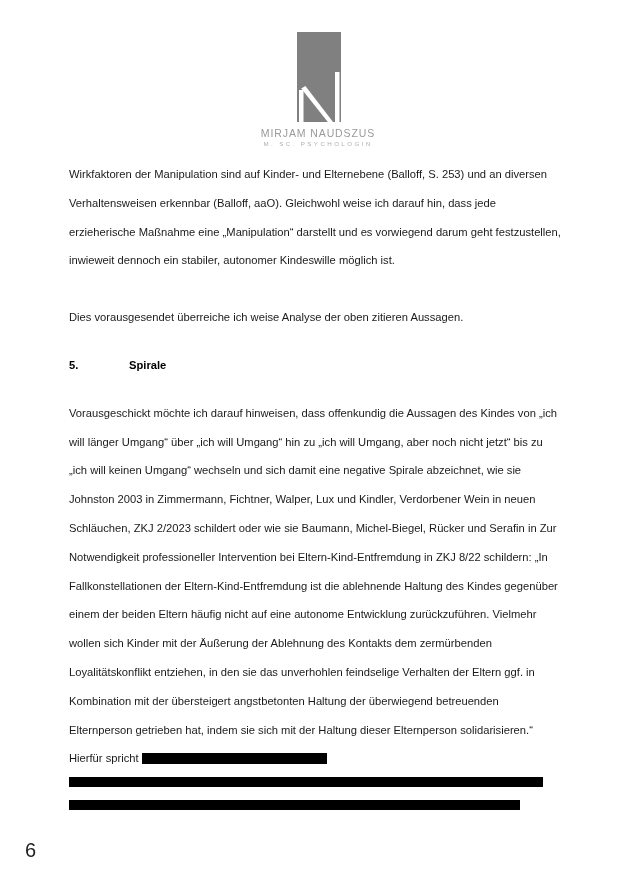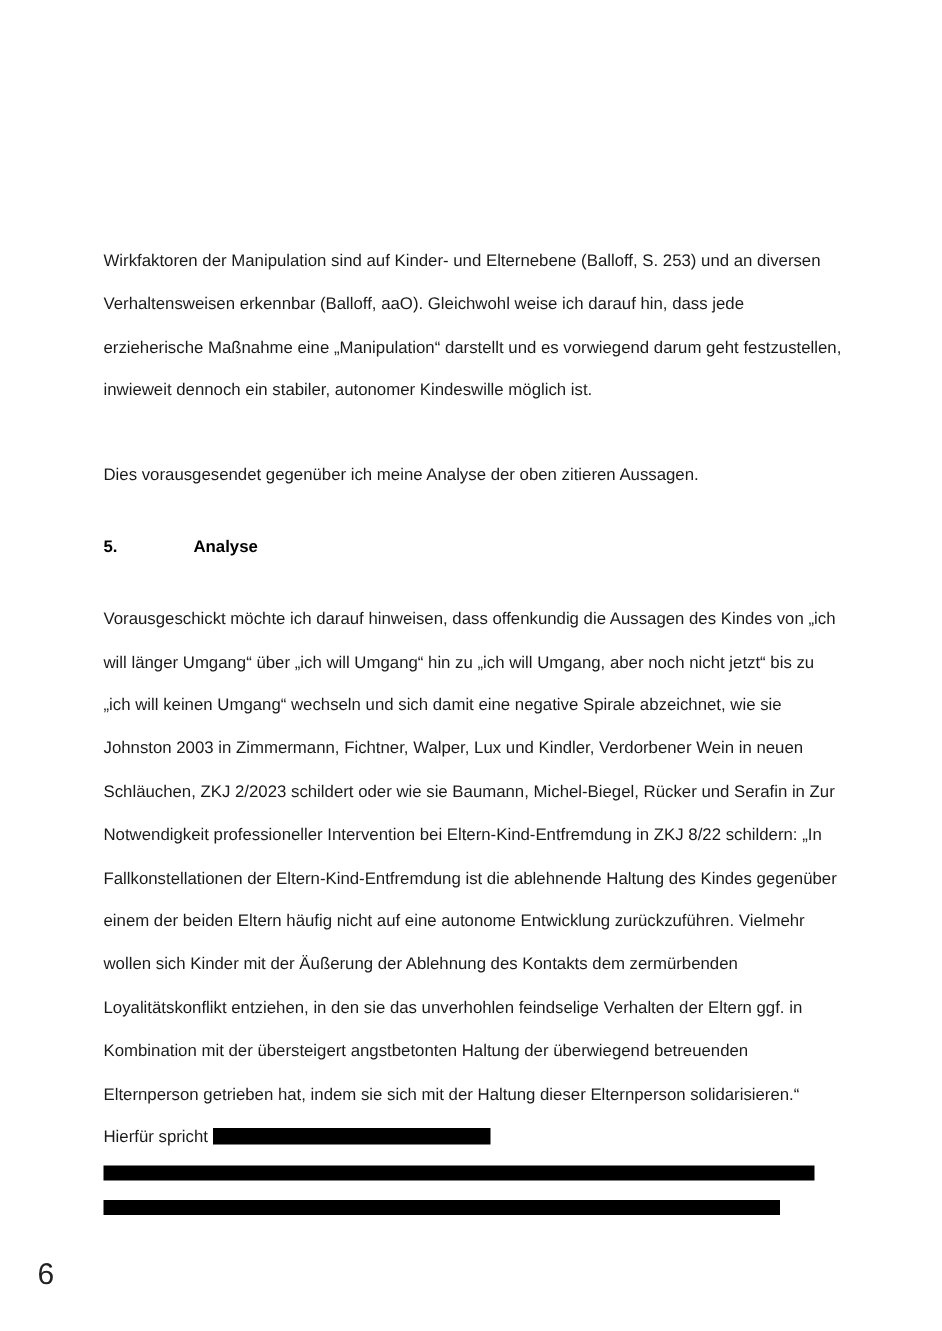--- a/index.html
+++ b/index.html
@@ -142,35 +142,51 @@
     font-size: 20px;
     color: #222222;
     line-height: 1;
   }
 </style>
 </head>
 <body>
 
 <div class="page">
 
+  <div class="letterhead">
+    <div class="logo-block">
+      <div class="logo-mark">
+        <svg class="mark-svg" viewBox="0 0 60 99" xmlns="http://www.w3.org/2000/svg">
+          <rect x="8" y="0" width="44" height="90" fill="#808080"></rect>
+          <g fill="#ffffff">
+            <rect x="10" y="58" width="4.5" height="41"></rect>
+            <rect x="46" y="40" width="4.5" height="59"></rect>
+            <polygon points="12.2,56.5 16.4,54.0 50.2,98.0 46.0,99.0"></polygon>
+          </g>
+        </svg>
+      </div>
+      <div class="logo-name">MIRJAM NAUDSZUS</div>
+      <div class="logo-sub">M. SC. PSYCHOLOGIN</div>
+    </div>
+  </div>
 
   <div class="content">
 
 
     <p class="para">Wirkfaktoren der Manipulation sind auf Kinder- und Elternebene (Balloff, S. 253) und an diversen Verhaltensweisen erkennbar (Balloff, aaO). Gleichwohl weise ich darauf hin, dass jede erzieherische Maßnahme eine „Manipulation“ darstellt und es vorwiegend darum geht festzustellen, inwieweit dennoch ein stabiler, autonomer Kindeswille möglich ist.</p>
 
     <div class="spacer-lg"></div>
 
-    <p class="para">Dies vorausgesendet gegenüber ich meine Analyse der oben zitieren Aussagen.</p>
+    <p class="para">Dies vorausgesendet überreiche ich weise Analyse der oben zitieren Aussagen.</p>
 
     <div class="spacer-md"></div>
 
     <h2 class="heading">
       <span class="h-num">5.</span>
-      <span class="h-text">Analyse</span>
+      <span class="h-text">Spirale</span>
     </h2>
 
     <div class="spacer-md"></div>
 
     <p class="para"><span>Vorausgeschickt möchte ich darauf hinweisen, dass offenkundig die Aussagen des Kindes von „ich will länger Umgang“ über „ich will Umgang“ hin zu „ich will Umgang, aber noch nicht jetzt“ bis zu „ich will keinen Umgang“ wechseln und sich damit eine negative Spirale abzeichnet, wie sie Johnston 2003 in Zimmermann, Fichtner, Walper, Lux und Kindler, Verdorbener Wein in neuen Schläuchen, ZKJ 2/2023 schildert oder wie sie Baumann, Michel-Biegel, Rücker und Serafin in Zur Notwendigkeit professioneller Intervention bei Eltern-Kind-Entfremdung in ZKJ 8/22 schildern: „In Fallkonstellationen der Eltern-Kind-Entfremdung ist die ablehnende Haltung des Kindes gegenüber einem der beiden Eltern häufig nicht auf eine autonome Entwicklung zurückzuführen. Vielmehr wollen sich Kinder mit der Äußerung der Ablehnung des Kontakts dem zermürbenden Loyalitätskonflikt entziehen, in den sie das unverhohlen feindselige Verhalten der Eltern ggf. in Kombination mit der übersteigert angstbetonten Haltung der überwiegend betreuenden Elternperson getrieben hat, indem sie sich mit der Haltung dieser Elternperson solidarisieren.“ Hierfür spricht </span><span class="redact-inline" style="width: 185px; background: rgb(0, 0, 0);"></span></p>
 
     <div class="redact-stack">
       <div class="redact-bar" style="width: 474px; background: rgb(0, 0, 0);"></div>
       <div class="redact-bar" style="width: 451px; background: rgb(0, 0, 0);"></div>
 

